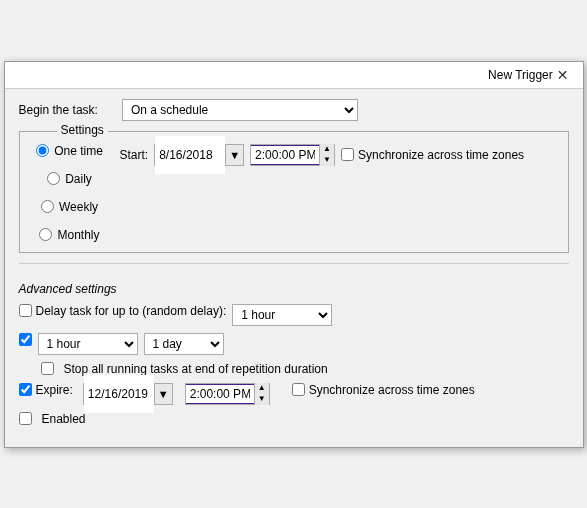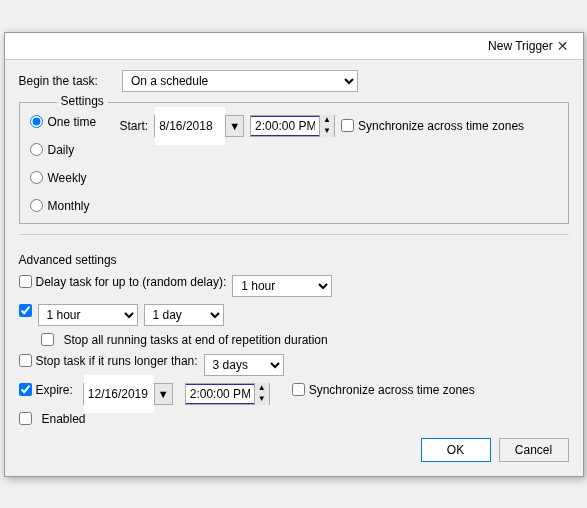--- a/index.html
+++ b/index.html
@@ -61,20 +61,21 @@
       appearance: auto;
     }
     .dropdown-wide {
       width: 236px;
     }
     .radio-group {
       display: flex;
       flex-direction: column;
       gap: 14px;
       min-width: 80px;
+      align-items: center;
     }
     .radio-row {
       display: flex;
       align-items: center;
       gap: 5px;
     }
     .start-area {
       flex: 1;
       padding-left: 10px;
     }
@@ -138,20 +139,21 @@
     }
     .section-divider {
       border: none;
       border-top: 1px solid #ccc;
       margin: 8px 0;
     }
     .advanced-label {
       font-size: 12px;
       margin-bottom: 8px;
       margin-top: 18px;
+      font-style: italic;
     }
     .adv-row {
       display: flex;
       align-items: flex-start;
       gap: 6px;
       margin-bottom: 7px;
     }
     .checkbox-label {
       display: flex;
       align-items: center;
@@ -277,29 +279,20 @@
       <select class="dropdown" style="width:80px;">
         <option value="1 day">1 day</option>
       </select>
     </div>
 
     <div class="adv-row indent">
       <input type="checkbox" style="">
       <span style="margin-left:4px;">Stop all running tasks at end of repetition duration</span>
     </div>
 
-    <div class="adv-row">
-      <div class="checkbox-label">
-        <input type="checkbox" style="">
-        <span>Stop task if it runs longer than:</span>
-      </div>
-      <select class="dropdown" style="width:80px;">
-        <option value="3 days">3 days</option>
-      </select>
-    </div>
 
     <div class="adv-row">
       <div class="checkbox-label">
         <input type="checkbox" checked="" style="">
         <span>Expire:</span>
       </div>
       <div class="date-input-wrap" style="margin-left:4px;">
         <input type="text" class="date-input" value="12/16/2019" style="">
         <button class="cal-btn">▼</button>
       </div>
@@ -314,18 +307,14 @@
         <input type="checkbox" style="">
         <span>Synchronize across time zones</span>
       </div>
     </div>
 
     <div class="adv-row" style="margin-top:2px;">
       <input type="checkbox" style="">
       <span style="margin-left:4px;">Enabled</span>
     </div>
 
-    <div class="footer-row">
-      <button class="btn btn-ok">OK</button>
-      <button class="btn">Cancel</button>
-    </div>
   </div>
 </div>
 
 </body></html>

